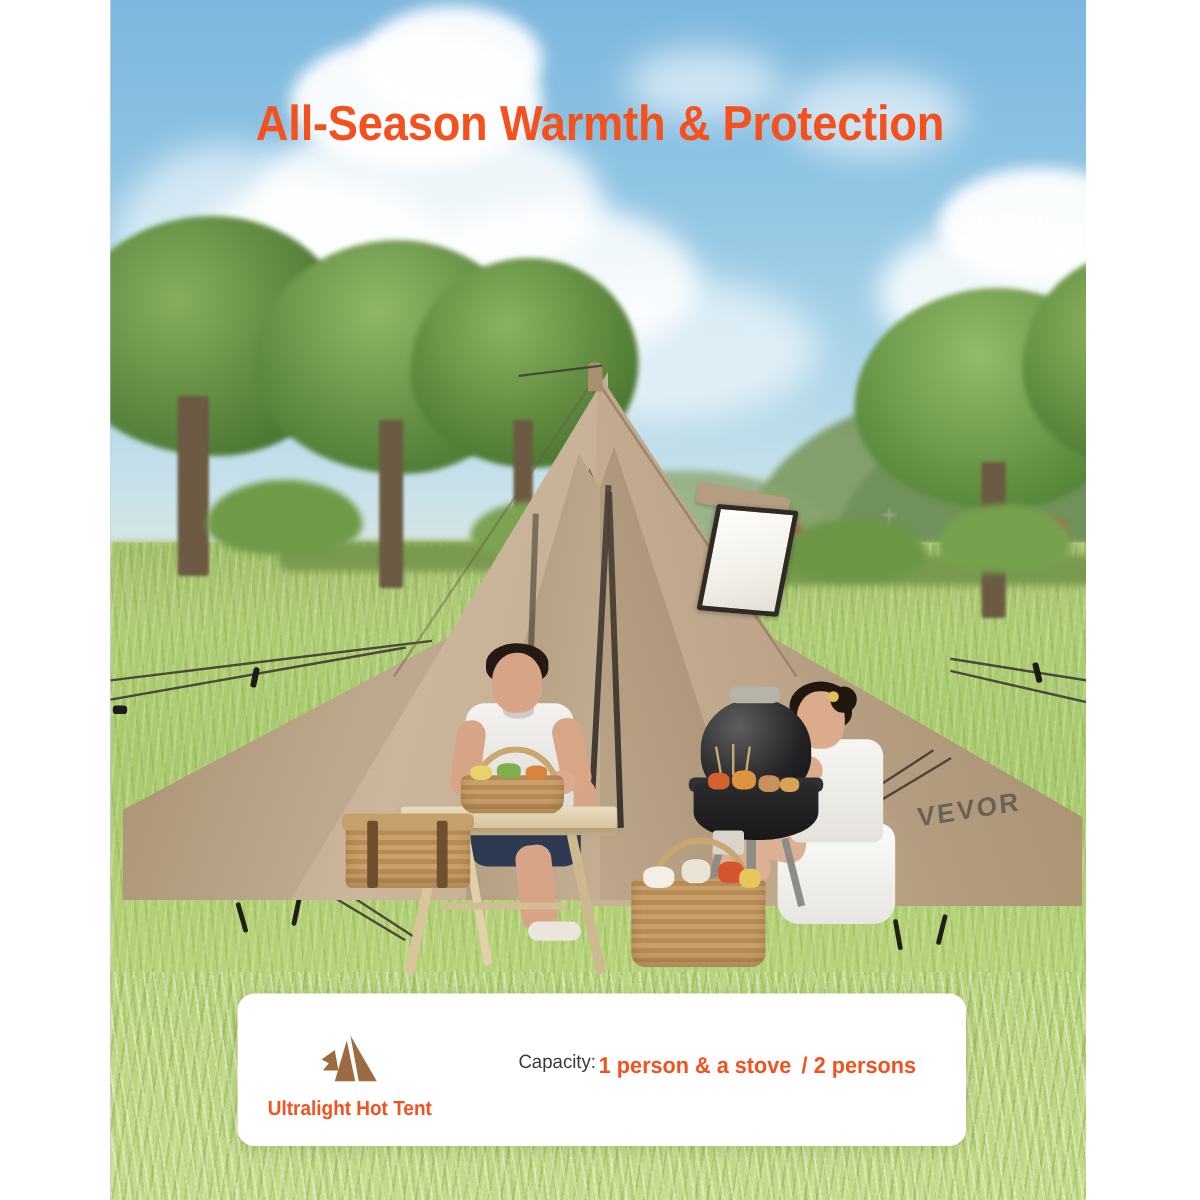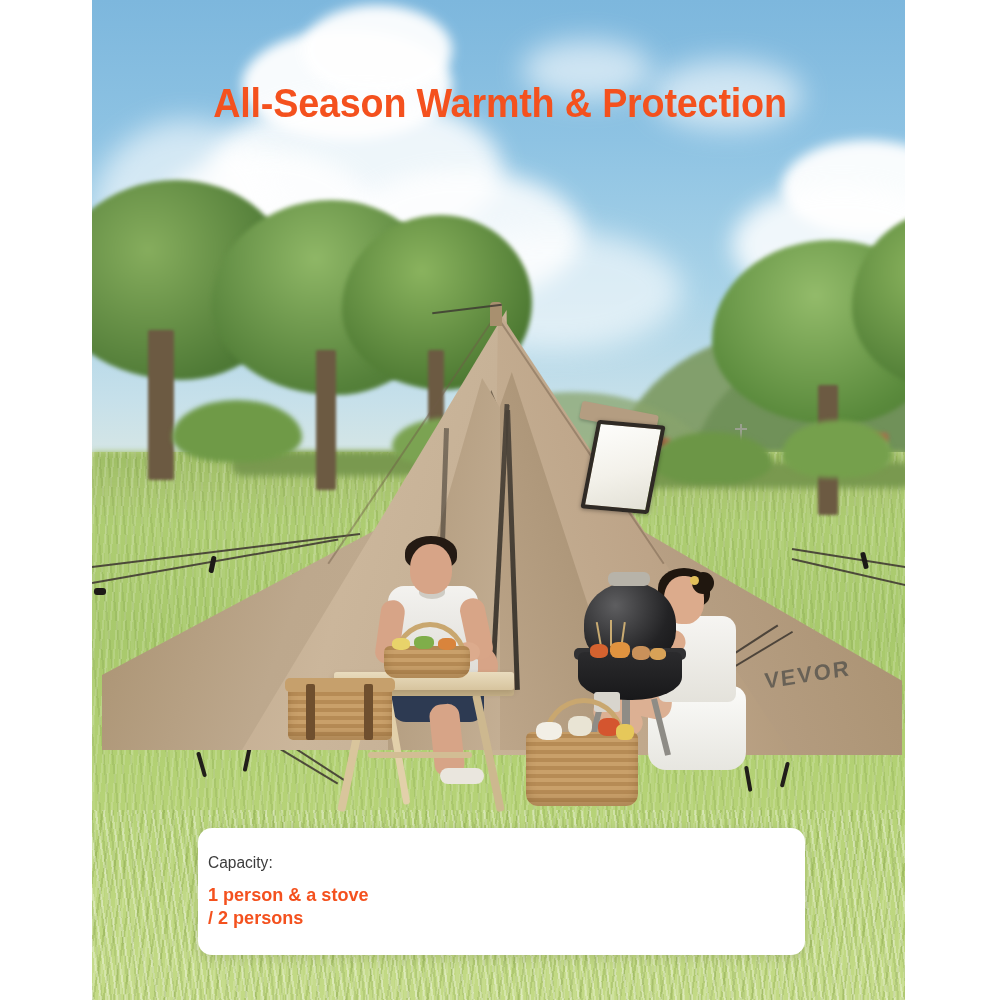--- a/index.html
+++ b/index.html
@@ -395,21 +395,21 @@
     font-size: 17px;
     font-weight: 700;
     color: #F4511E;
     transform: scaleX(.93);
     white-space: nowrap;
     font-family: "Liberation Sans", sans-serif;
   }
   .capacity-col {
     flex: 1 1 auto;
     display: flex;
-    flex-direction: column;
+    flex-direction: row;
     justify-content: center;
     padding-left: 10px;
   }
   .capacity-title {
     font-size: 16px;
     color: #3b3b3b;
     font-weight: 400;
     margin-bottom: 11px;
     transform: scaleX(.97);
     transform-origin: left center;
@@ -606,20 +606,30 @@
       <div class="food-bit" style="left:476px;top:416px;width:24px;height:20px;background:#e9e4d4;"></div>
       <div class="food-bit" style="left:506px;top:418px;width:22px;height:18px;background:#d4552f;"></div>
       <div class="food-bit" style="left:524px;top:424px;width:18px;height:16px;background:#e6c85a;"></div>
     </div>
   </div>
 
   <div id="headline">All-Season Warmth &amp; Protection</div>
 
   <div id="feature-panel">
 
+    <div class="feature-col icon-col">
+      <div class="feature-icon">
+        <svg width="54" height="42" viewBox="0 0 54 42" aria-hidden="true">
+          <path d="M27 2 L49 40 L34 40 L27 2 Z" fill="#9C6B41"></path>
+          <path d="M24 6 L14 40 L31 40 L24 6 Z" fill="#9C6B41"></path>
+          <path d="M14 14 L3 22 L9 25 L4 31 L17 31 Z" fill="#9C6B41"></path>
+        </svg>
+      </div>
+      <div class="feature-label">Ultralight Hot Tent</div>
+    </div>
 
 
     <div class="capacity-col">
       <div class="capacity-title">Capacity:</div>
       <div class="capacity-line">1 person &amp; a stove</div>
       <div class="capacity-line">/ 2 persons</div>
     </div>
   </div>
 
 </div>

